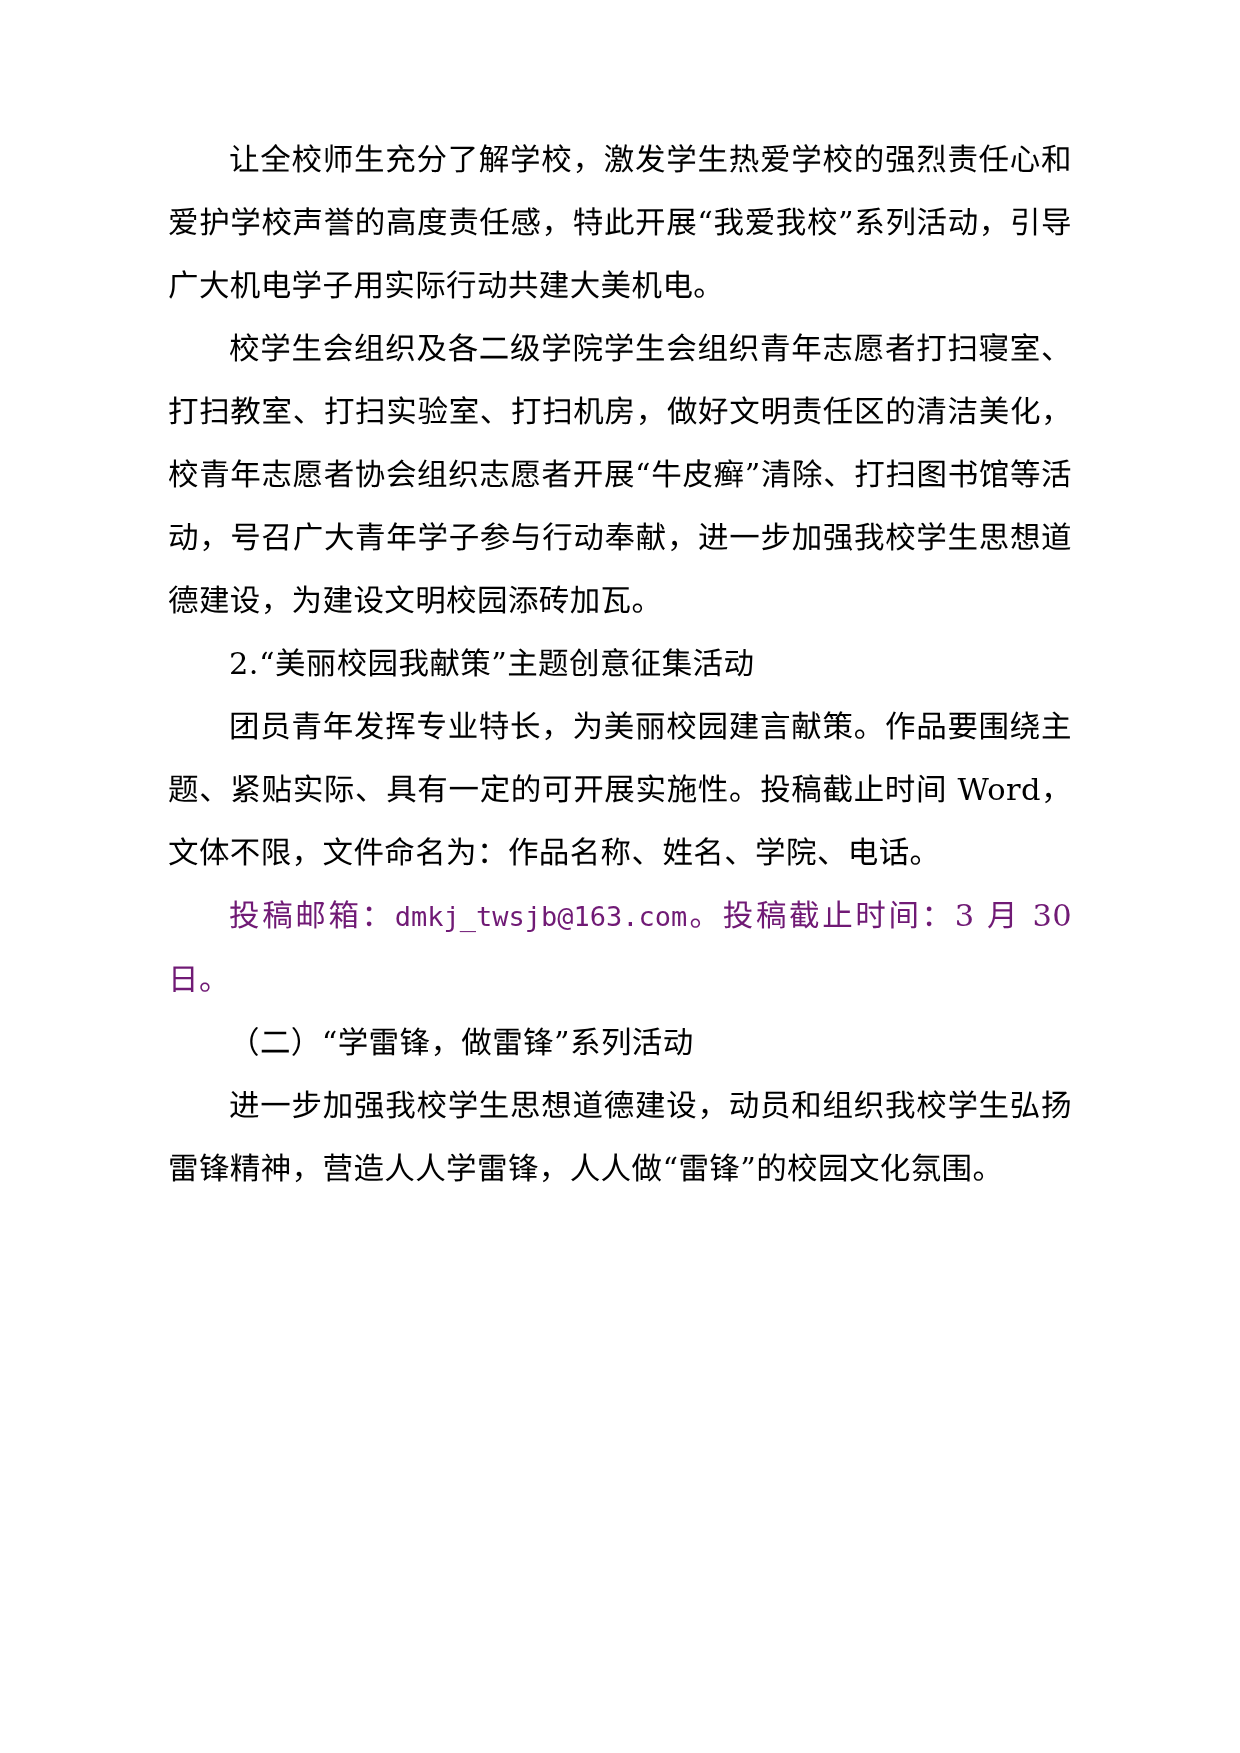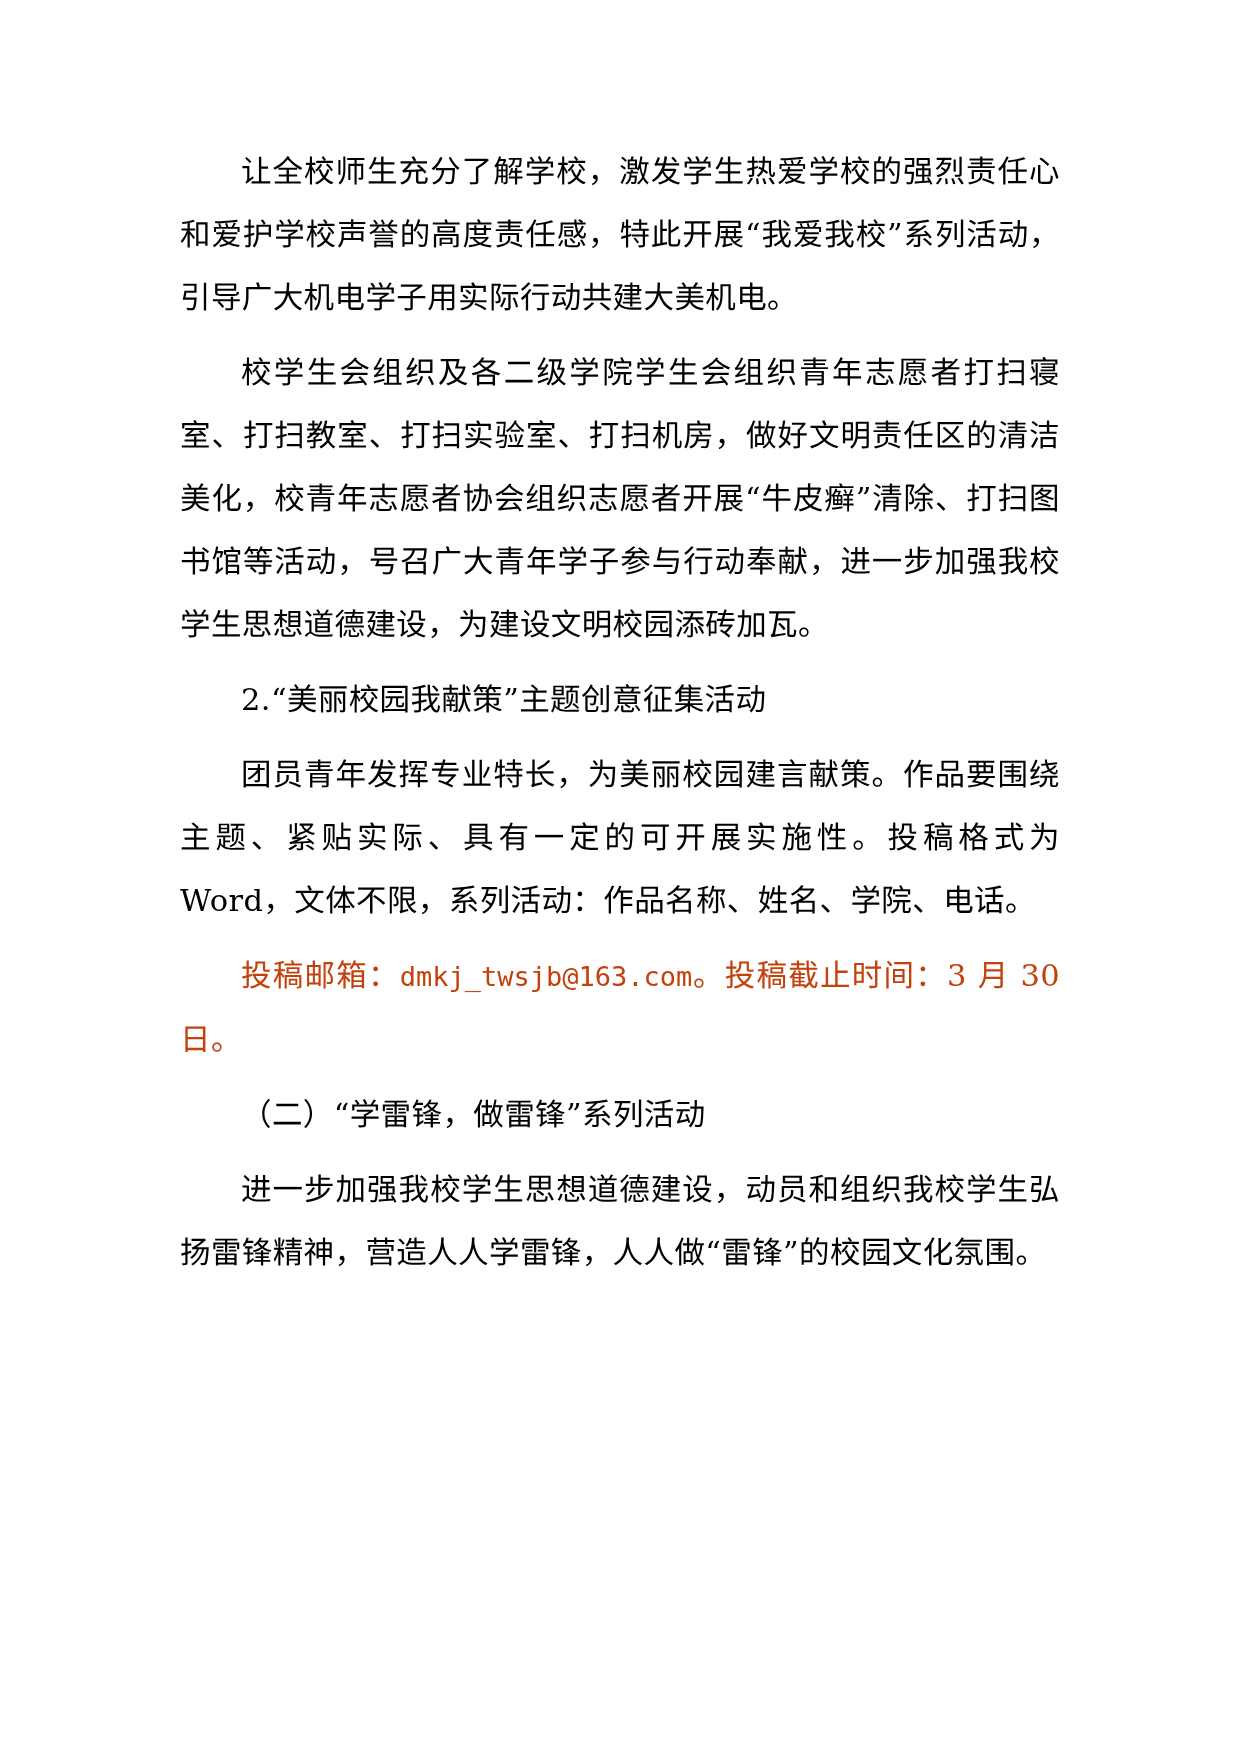--- a/index.html
+++ b/index.html
@@ -23,47 +23,47 @@
     background: #ffffff;
   }
   .doc-body {
     font-size: 30.5px;
     line-height: 63px;
     letter-spacing: 0.4px;
     text-align: justify;
     text-justify: inter-ideograph;
   }
   p.para {
-    margin: 12px;
+    margin: 0;
     text-indent: 2em;
     white-space: normal;
   }
   .red {
-    color: #c2410c;
+    color: #701a75;
   }
   .mono {
     font-family: "DejaVu Sans Mono", "Liberation Mono", monospace;
     font-size: 27px;
     letter-spacing: 0px;
   }
 </style>
 </head>
 <body>
 
 <div class="page">
   <div class="doc-body">
 
     <p class="para">让全校师生充分了解学校，激发学生热爱学校的强烈责任心和爱护学校声誉的高度责任感，特此开展“我爱我校”系列活动，引导广大机电学子用实际行动共建大美机电。</p>
 
 
     <p class="para">校学生会组织及各二级学院学生会组织青年志愿者打扫寝室、打扫教室、打扫实验室、打扫机房，做好文明责任区的清洁美化，校青年志愿者协会组织志愿者开展“牛皮癣”清除、打扫图书馆等活动，号召广大青年学子参与行动奉献，进一步加强我校学生思想道德建设，为建设文明校园添砖加瓦。</p>
 
     <p class="para">2.“美丽校园我献策”主题创意征集活动</p>
 
-    <p class="para">团员青年发挥专业特长，为美丽校园建言献策。作品要围绕主题、紧贴实际、具有一定的可开展实施性。投稿格式为 Word，文体不限，系列活动：作品名称、姓名、学院、电话。</p>
+    <p class="para">团员青年发挥专业特长，为美丽校园建言献策。作品要围绕主题、紧贴实际、具有一定的可开展实施性。投稿截止时间 Word，文体不限，文件命名为：作品名称、姓名、学院、电话。</p>
 
     <p class="para red"><span>投稿邮箱：</span><span class="mono">dmkj_twsjb@163.com</span><span>。投稿截止时间：3 月 30 日。</span></p>
 
     <p class="para">（二）“学雷锋，做雷锋”系列活动</p>
 
     <p class="para">进一步加强我校学生思想道德建设，动员和组织我校学生弘扬雷锋精神，营造人人学雷锋，人人做“雷锋”的校园文化氛围。</p>
 
 
   </div>
 </div>

